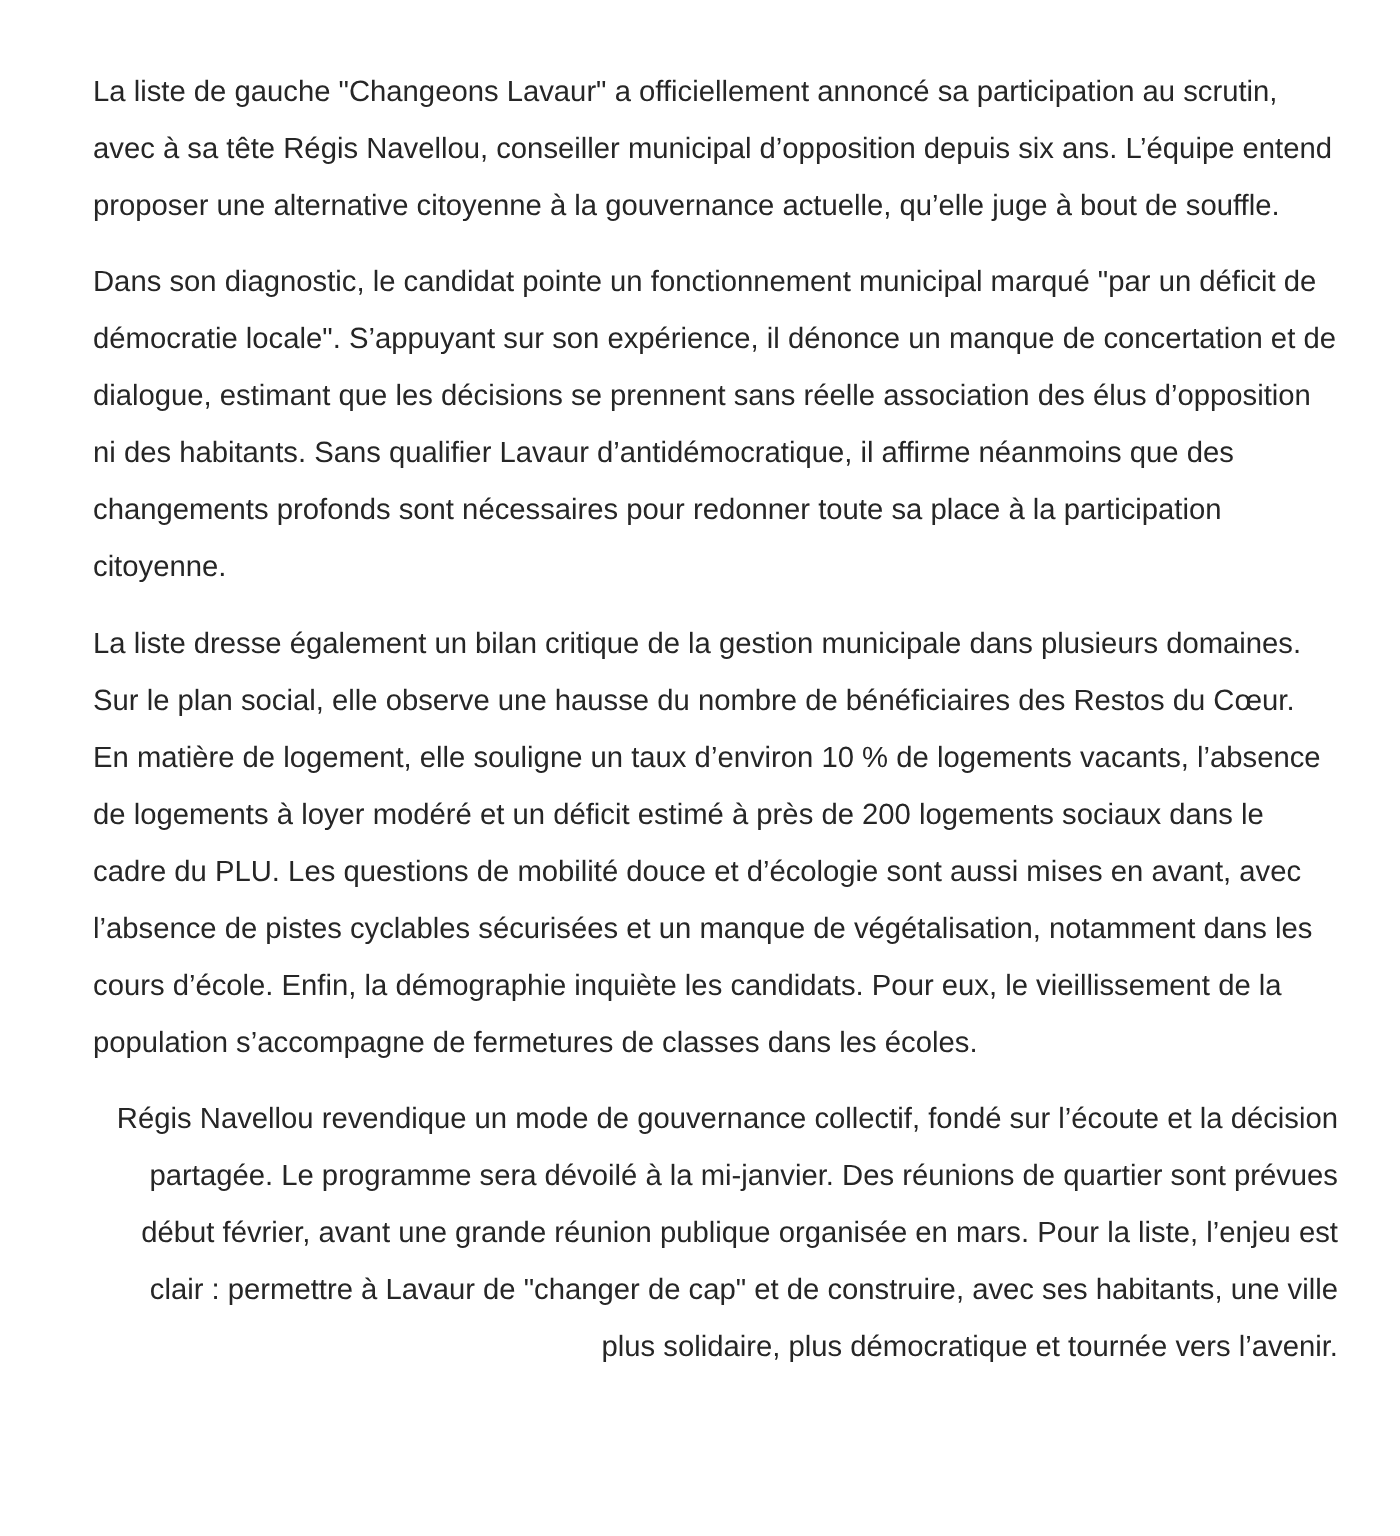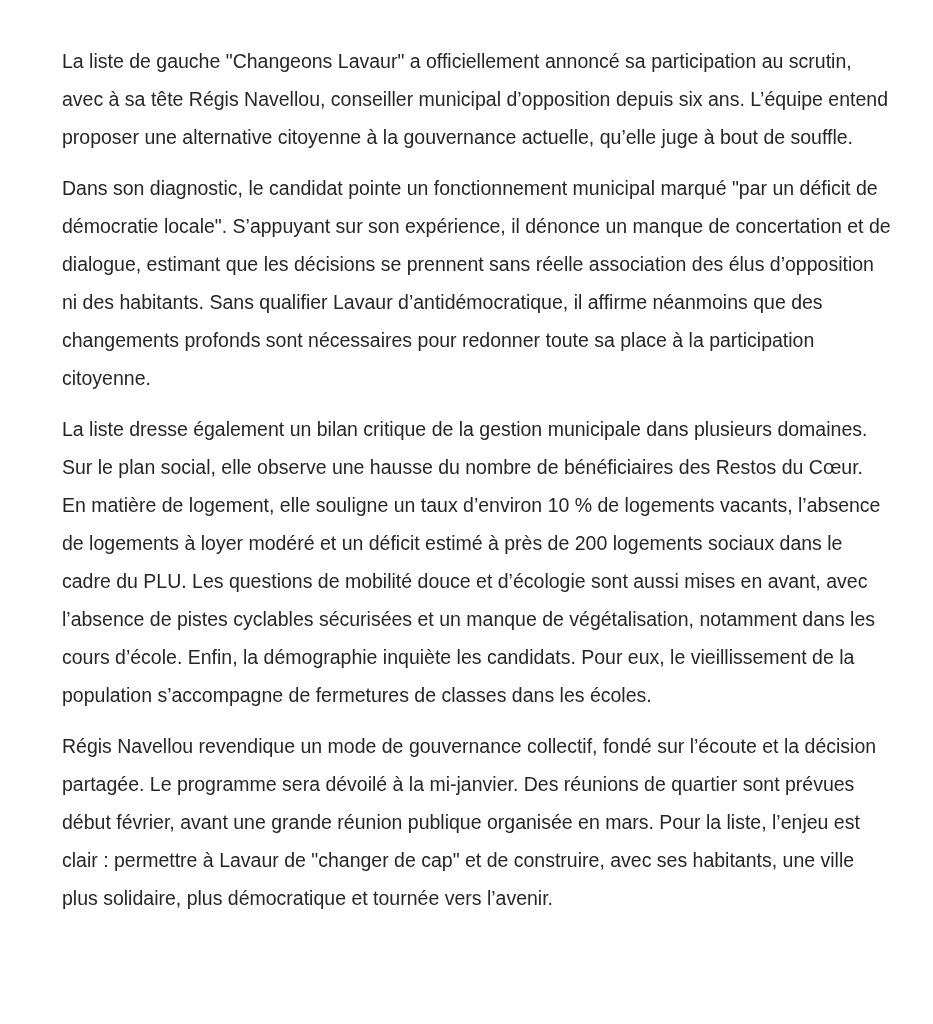--- a/index.html
+++ b/index.html
@@ -25,20 +25,21 @@
     letter-spacing: 0;
     word-spacing: normal;
     text-align: left;
   }
   .article p {
     margin: 0 0 13px 0;
     padding: 0;
   }
   .article p:last-child {
     margin-bottom: 0;
+    text-align: right;
   }
 </style>
 </head>
 <body>
 
 <div class="page">
   <article class="article">
     <p>La liste de gauche "Changeons Lavaur" a officiellement annoncé sa participation au scrutin, avec à sa tête Régis Navellou, conseiller municipal d’opposition depuis six ans. L’équipe entend proposer une alternative citoyenne à la gouvernance actuelle, qu’elle juge à bout de souffle.</p>
     <p>Dans son diagnostic, le candidat pointe un fonctionnement municipal marqué "par un déficit de démocratie locale". S’appuyant sur son expérience, il dénonce un manque de concertation et de dialogue, estimant que les décisions se prennent sans réelle association des élus d’opposition ni des habitants. Sans qualifier Lavaur d’antidémocratique, il affirme néanmoins que des changements profonds sont nécessaires pour redonner toute sa place à la participation citoyenne.</p>
     <p>La liste dresse également un bilan critique de la gestion municipale dans plusieurs domaines. Sur le plan social, elle observe une hausse du nombre de bénéficiaires des Restos du Cœur. En matière de logement, elle souligne un taux d’environ 10&nbsp;% de logements vacants, l’absence de logements à loyer modéré et un déficit estimé à près de 200 logements sociaux dans le cadre du PLU. Les questions de mobilité douce et d’écologie sont aussi mises en avant, avec l’absence de pistes cyclables sécurisées et un manque de végétalisation, notamment dans les cours d’école. Enfin, la démographie inquiète les candidats. Pour eux, le vieillissement de la population s’accompagne de fermetures de classes dans les écoles.</p>

